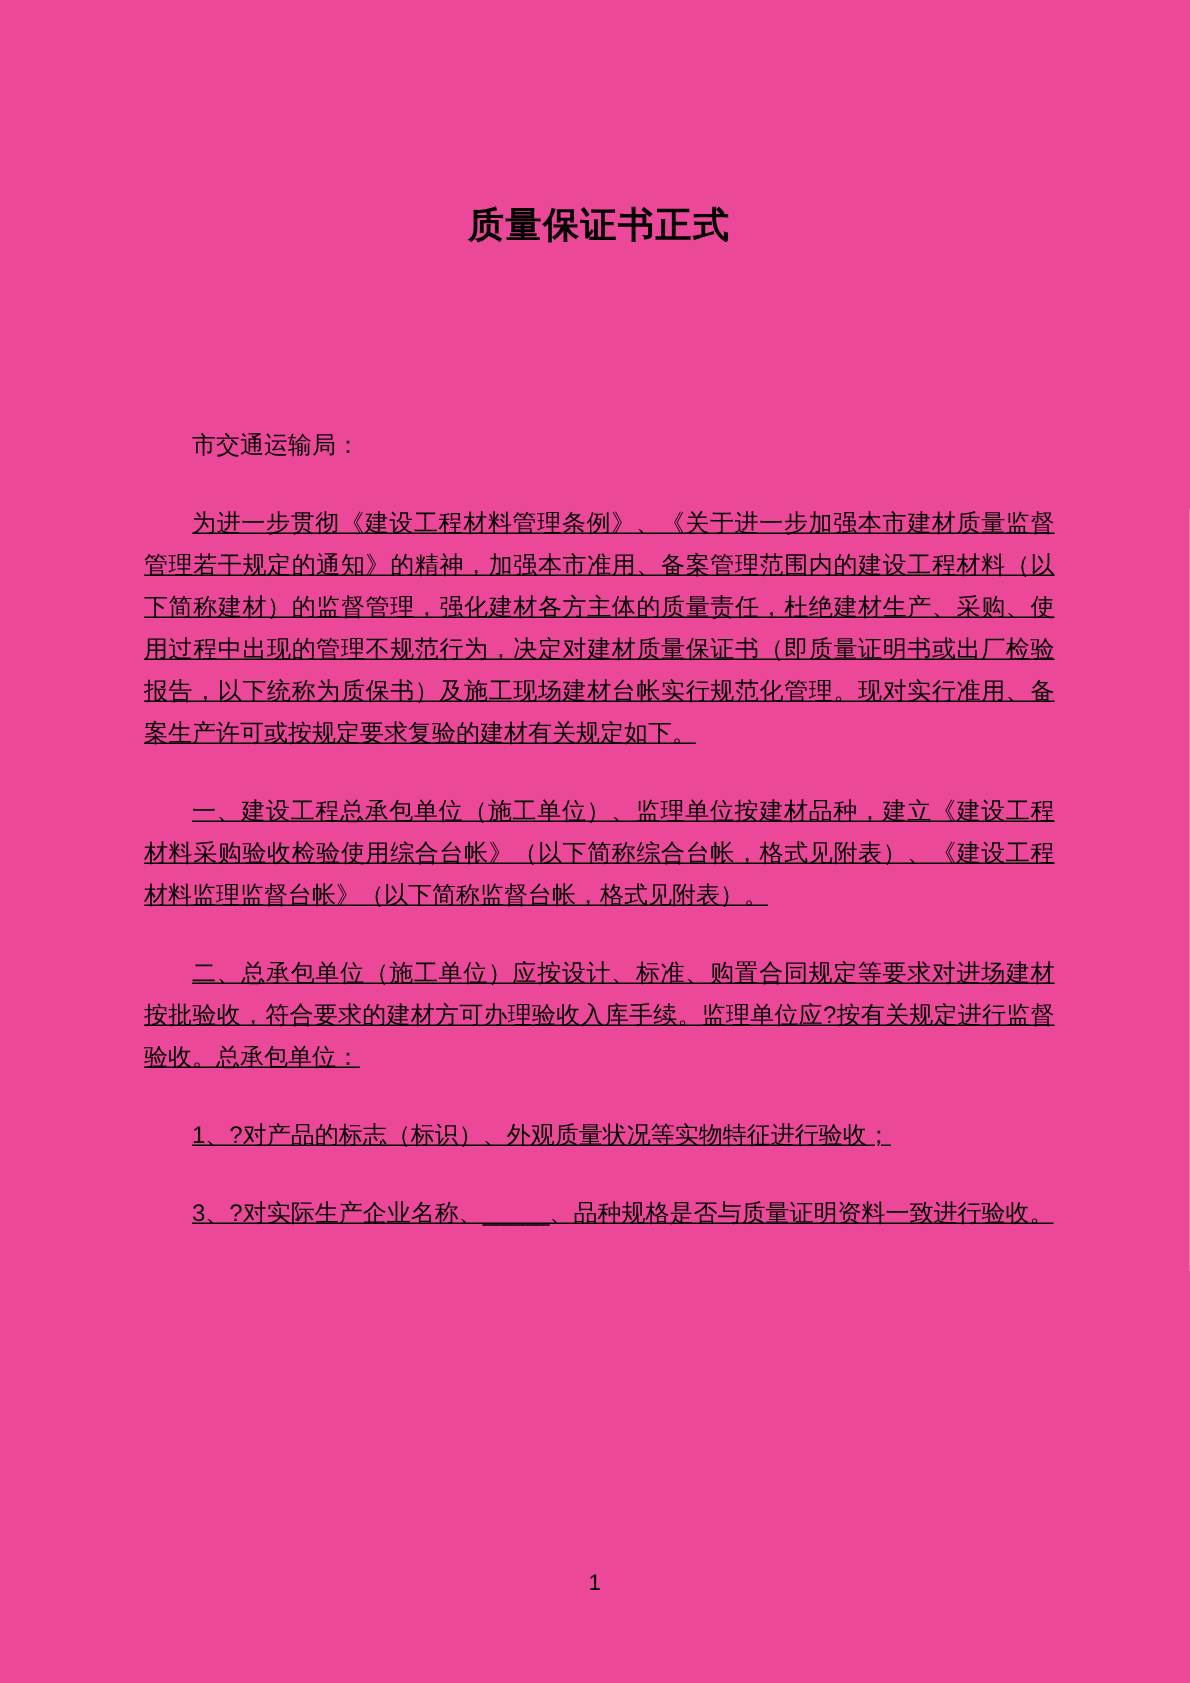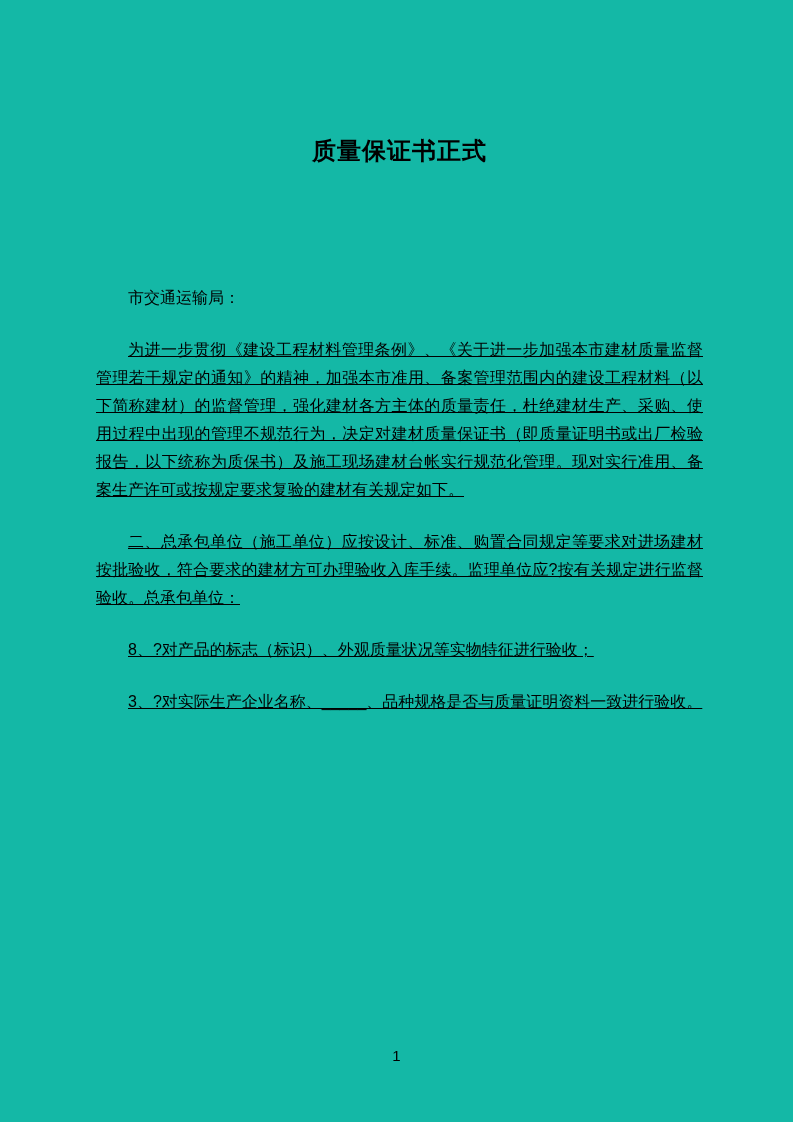--- a/index.html
+++ b/index.html
@@ -14,21 +14,21 @@
     overflow: hidden;
     font-family: "Liberation Sans", "DejaVu Sans", sans-serif;
     color: #000000;
   }
   .doc-page {
     position: absolute;
     left: 0;
     top: 0;
     width: 793px;
     height: 1122px;
-    background: #14b8a6;
+    background: #ec4899;
   }
   .doc-content {
     position: absolute;
     left: 96px;
     top: 0;
     width: 607px;
   }
   .doc-title {
     margin: 136px 0 0 0;
     font-size: 24px;
@@ -63,18 +63,19 @@
   }
 </style>
 </head>
 <body>
 
 <div class="doc-page">
   <div class="doc-content">
     <h1 class="doc-title">质量保证书正式</h1>
     <p class="salutation">市交通运输局：</p>
     <p class="body-para">为进一步贯彻《建设工程材料管理条例》、《关于进一步加强本市建材质量监督管理若干规定的通知》的精神，加强本市准用、备案管理范围内的建设工程材料（以下简称建材）的监督管理，强化建材各方主体的质量责任，杜绝建材生产、采购、使用过程中出现的管理不规范行为，决定对建材质量保证书（即质量证明书或出厂检验报告，以下统称为质保书）及施工现场建材台帐实行规范化管理。现对实行准用、备案生产许可或按规定要求复验的建材有关规定如下。</p>
+    <p class="body-para">一、建设工程总承包单位（施工单位）、监理单位按建材品种，建立《建设工程材料采购验收检验使用综合台帐》（以下简称综合台帐，格式见附表）、《建设工程材料监理监督台帐》（以下简称监督台帐，格式见附表）。</p>
     <p class="body-para">二、总承包单位（施工单位）应按设计、标准、购置合同规定等要求对进场建材按批验收，符合要求的建材方可办理验收入库手续。监理单位应?按有关规定进行监督验收。总承包单位：</p>
-    <p class="body-para">8、?对产品的标志（标识）、外观质量状况等实物特征进行验收；</p>
+    <p class="body-para">1、?对产品的标志（标识）、外观质量状况等实物特征进行验收；</p>
     <p class="body-para">3、?对实际生产企业名称、_____、品种规格是否与质量证明资料一致进行验收。</p>
   </div>
   <div class="page-number">1</div>
 </div>
 
 </body></html>

